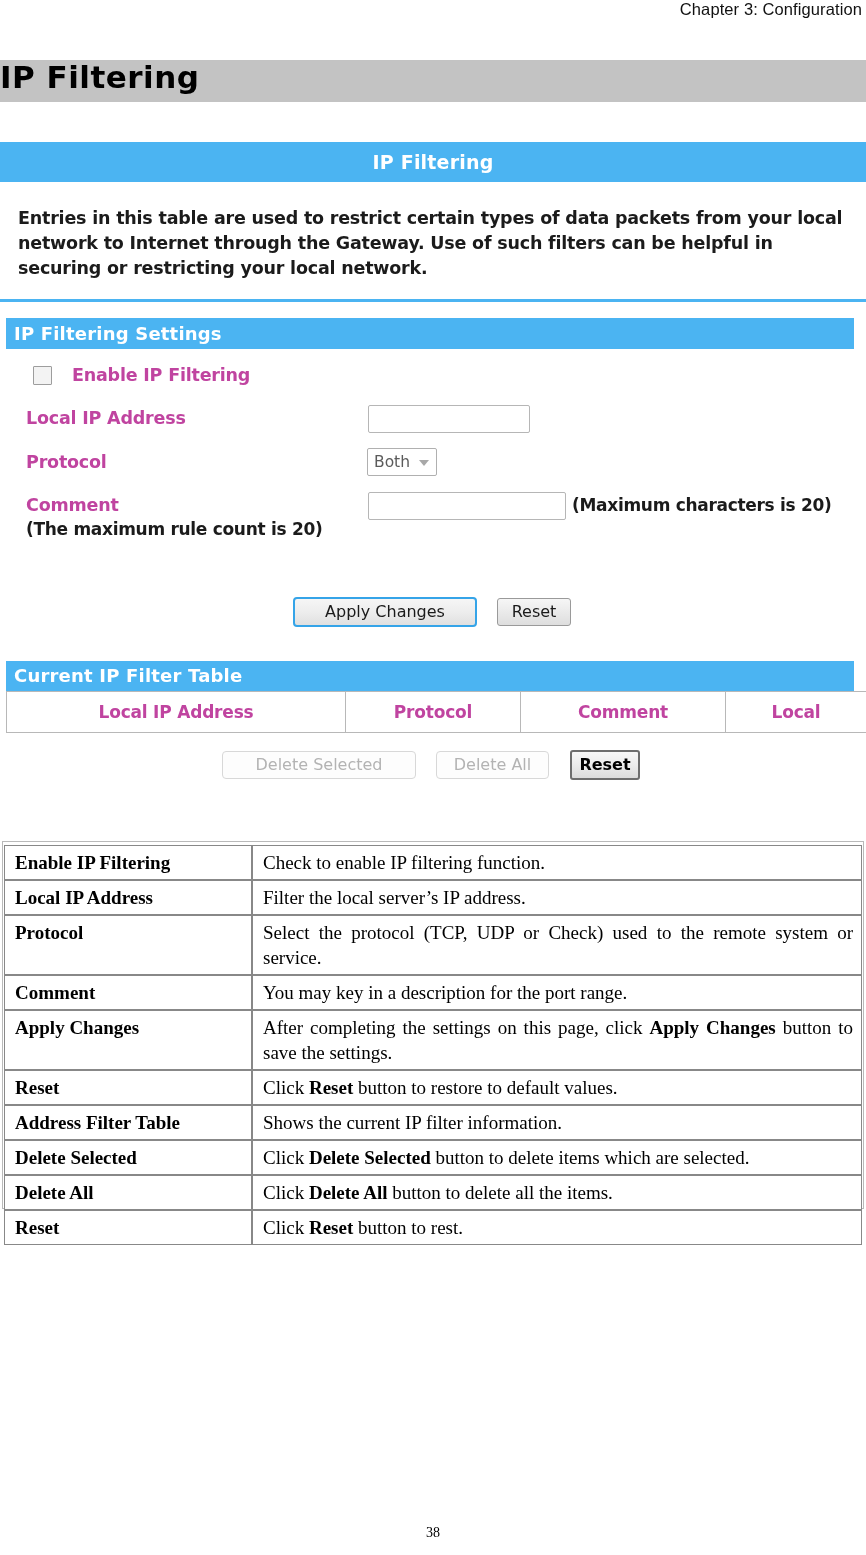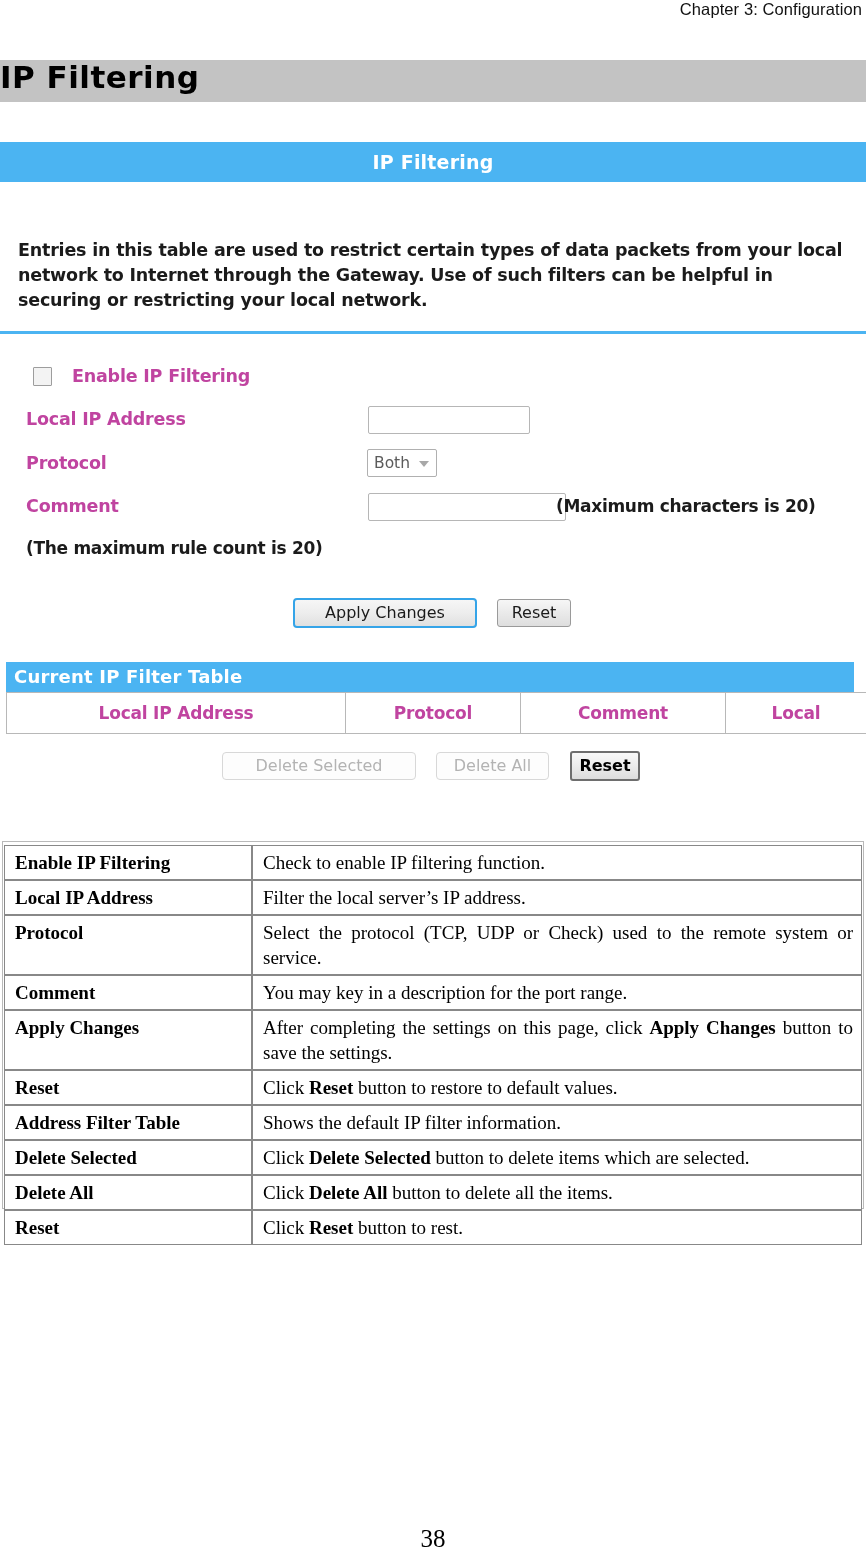--- a/index.html
+++ b/index.html
@@ -82,21 +82,20 @@
   }
 
   .intro-text {
     padding: 24px 18px 14px 18px;
     font-family: "DejaVu Sans", sans-serif;
     font-weight: bold;
     font-size: 17.5px;
     line-height: 25px;
     color: #1b1b1b;
     letter-spacing: -0.2px;
-    margin-top: 32px;
   }
 
   .blue-rule {
     width: 866px;
     height: 3px;
     background: #4bb4f2;
     margin-top: 4px;
   }
 
   
@@ -268,21 +267,21 @@
   }
 
   
   .page-number {
     position: absolute;
     top: 1525px;
     left: 0;
     width: 866px;
     text-align: center;
     font-family: "Liberation Serif", serif;
-    font-size: 25px;
+    font-size: 14px;
     color: #000;
   }
 </style>
 </head>
 <body>
 
 <div class="chapter-header">Chapter 3: Configuration</div>
 
 <div class="title-banner">
   <div class="title-text">IP Filtering</div>
@@ -291,20 +290,21 @@
 <div class="webui">
 
   <div class="panel-head centered">IP Filtering</div>
 
   <div class="intro-text">Entries in this table are used to restrict certain types of data packets from your local network to Internet through the Gateway. Use of such filters can be helpful in securing or restricting your local network.</div>
 
   <div class="blue-rule"></div>
 
   <div style="height:16px"></div>
 
+  <div class="panel-head left">IP Filtering Settings</div>
 
   <div class="settings-body">
 
     <div class="frow" style="top:14px;">
       <div class="checkbox" style="left:33px; top:3px;"></div>
       <div class="flabel" style="left:72px; top:2px;">Enable IP Filtering</div>
     </div>
 
     <div class="frow" style="top:57px;">
       <div class="flabel" style="left:26px; top:2px;">Local IP Address</div>
@@ -315,24 +315,24 @@
       <div class="flabel" style="left:26px; top:2px;">Protocol</div>
       <div class="selectbox" style="left:367px; top:-2px; width:70px; height:28px;">
         <span>Both</span>
         <span class="select-arrow"></span>
       </div>
     </div>
 
     <div class="frow" style="top:144px;">
       <div class="flabel" style="left:26px; top:2px;">Comment</div>
       <div class="textbox" style="left:368px; top:-1px; width:198px; height:28px;"></div>
-      <div class="fnote" style="left:556px; top:2px;">(Maximum characters is 20)</div>
-    </div>
-
-    <div class="frow" style="top:186px;">
+      <div class="fnote" style="left:572px; top:2px;">(Maximum characters is 20)</div>
+    </div>
+
+    <div class="frow" style="top:168px;">
       <div class="fnote" style="left:26px; top:2px;">(The maximum rule count is 20)</div>
     </div>
 
     <div class="frow" style="top:248px; height:36px;">
       <div class="btn btn-focus" style="left:293px; top:0px; width:184px; height:30px; line-height:26px;">Apply Changes</div>
       <div class="btn btn-default" style="left:497px; top:1px; width:74px; height:28px; line-height:26px;">Reset</div>
     </div>
 
   </div>
 
@@ -380,21 +380,21 @@
       <tr>
         <td class="k">Apply Changes</td>
         <td class="v">After completing the settings on this page, click <b>Apply Changes</b> button to save the settings.</td>
       </tr>
       <tr>
         <td class="k">Reset</td>
         <td class="v">Click <b>Reset</b> button to restore to default values.</td>
       </tr>
       <tr>
         <td class="k">Address Filter Table</td>
-        <td class="v">Shows the default IP filter information.</td>
+        <td class="v">Shows the current IP filter information.</td>
       </tr>
       <tr>
         <td class="k">Delete Selected</td>
         <td class="v">Click <b>Delete Selected</b> button to delete items which are selected.</td>
       </tr>
       <tr>
         <td class="k">Delete All</td>
         <td class="v">Click <b>Delete All</b> button to delete all the items.</td>
       </tr>
       <tr>

